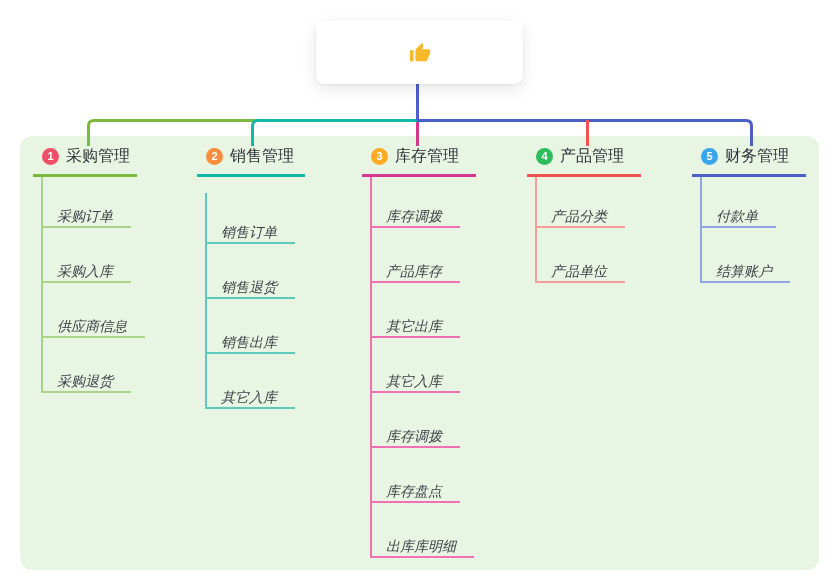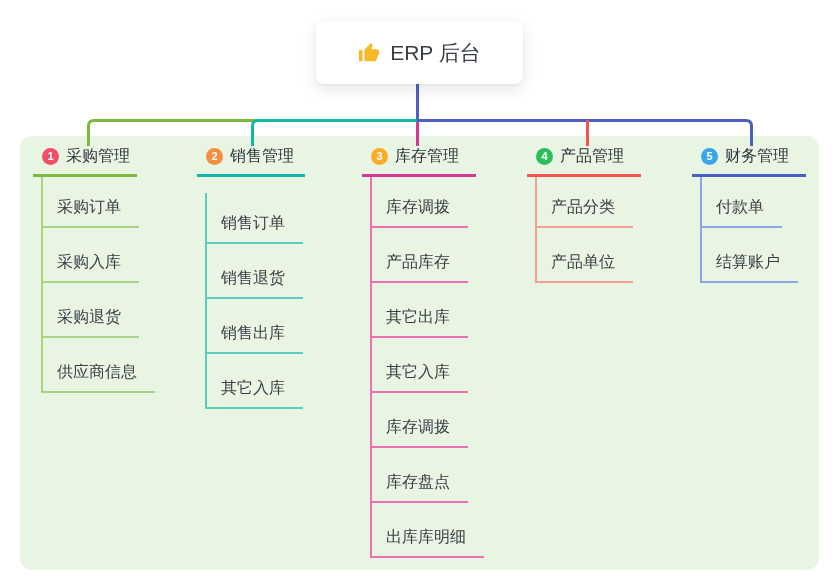--- a/index.html
+++ b/index.html
@@ -39,22 +39,22 @@
   }
   .b1 .badge{background:#f14e68;} .b2 .badge{background:#f88e3d;}
   .b3 .badge{background:#fbab26;} .b4 .badge{background:#2ebd5b;}
   .b5 .badge{background:#3aa6ea;}
   .branch-body{margin-left:8px;border-left:2px solid;width:max-content;}
   .b1 .branch-body{border-color:#a9d487;} .b2 .branch-body{border-color:#5bcbbd;margin-top:16px;}
   .b3 .branch-body{border-color:#ef70b3;} .b4 .branch-body{border-color:#f59d96;}
   .b5 .branch-body{border-color:#8ea6e6;}
   .child{
     box-sizing:border-box;height:55px;width:fit-content;white-space:nowrap;
-    display:flex;align-items:flex-end;padding:0 18px 8px 14px;
-    border-bottom:2px solid;font-size:16px;color:#3b4046;cursor:pointer;
+    display:flex;align-items:flex-end;padding:0 18px 0 14px;
+    border-bottom:2px solid;font-size:14px;color:#3b4046;cursor:pointer;font-style:italic;
   }
   .child:first-child{height:51px;}
   .b1 .child{border-color:#a9d487;} .b2 .child{border-color:#5bcbbd;}
   .b3 .child{border-color:#ef70b3;} .b4 .child{border-color:#f59d96;}
   .b5 .child{border-color:#8ea6e6;}
 </style>
 </head>
 <body>
 
 <div class="stage">
@@ -69,33 +69,32 @@
     <path d="M587.5 120 V146" stroke="#f15350" stroke-width="3" fill="none"></path>
     <path d="M417.5 84 V120" stroke="#4e60c6" stroke-width="3" fill="none"></path>
   </svg>
 
   <div class="root-node">
     <span class="icon">
       <svg width="22" height="22" viewBox="0 0 24 24">
         <path fill="#f7b928" d="M1 21h4V9H1v12zM23 10c0-1.1-.9-2-2-2h-6.31l.95-4.57.03-.32c0-.41-.17-.79-.44-1.06L14.17 1 7.58 7.59C7.22 7.95 7 8.45 7 9v10c0 1.1.9 2 2 2h9c.83 0 1.54-.5 1.84-1.22l3.02-7.05c.09-.23.14-.47.14-.73v-2z"></path>
       </svg>
     </span>
-    <span>ERP 后台</span>
   </div>
 
   <div class="branch b1">
     <div class="branch-header">
       <span class="badge">1</span>
       <span>采购管理</span>
     </div>
     <div class="branch-body">
       <div class="child">采购订单</div>
       <div class="child">采购入库</div>
+      <div class="child">供应商信息</div>
       <div class="child">采购退货</div>
-      <div class="child">供应商信息</div>
     </div>
   </div>
 
   <div class="branch b2">
     <div class="branch-header">
       <span class="badge">2</span>
       <span>销售管理</span>
     </div>
     <div class="branch-body">
       <div class="child">销售订单</div>

